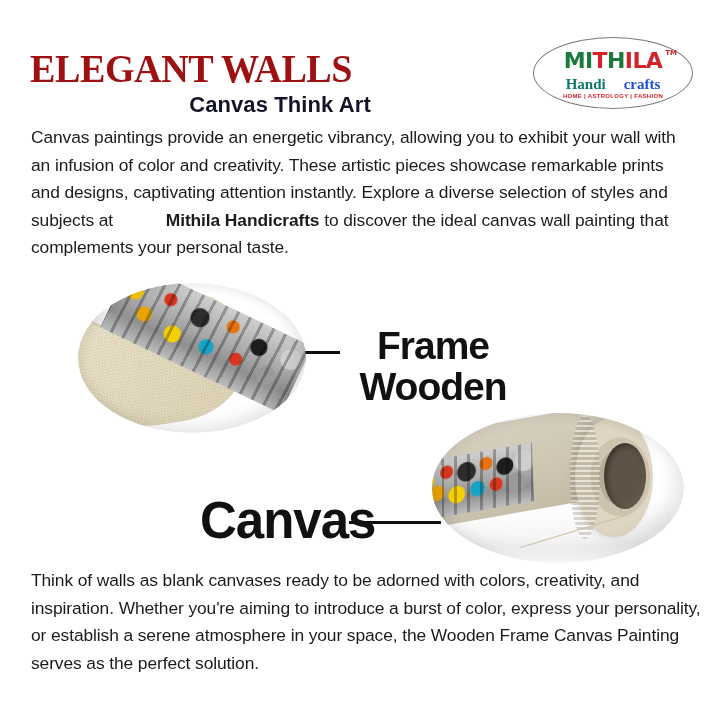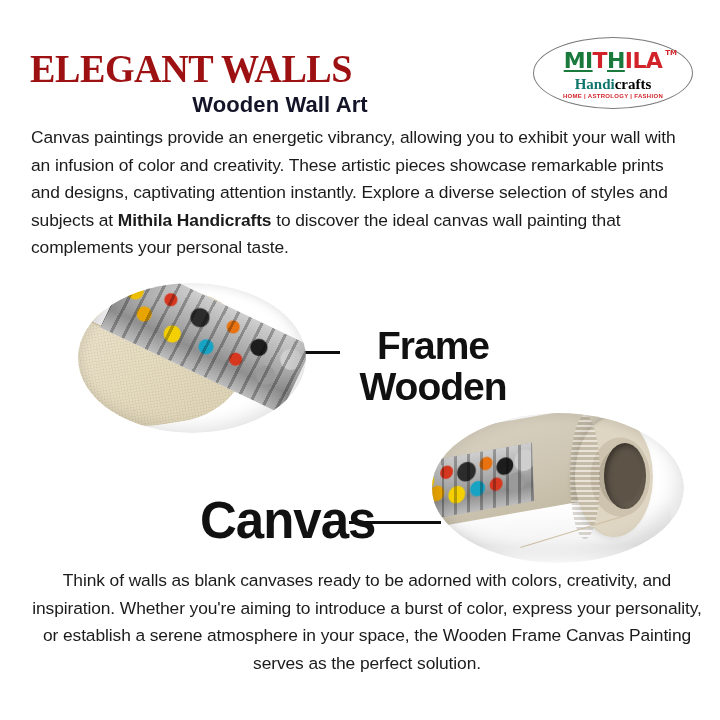--- a/index.html
+++ b/index.html
@@ -50,60 +50,60 @@
   .logo-main{
     position:absolute;left:0;top:13px;width:100%;
     text-align:center;
     font-family:"DejaVu Sans", sans-serif;
     font-weight:bold;
     font-size:22px;
     line-height:1;
     letter-spacing:-0.6px;
     white-space:nowrap;
   }
-  .logo-main .g{color:#1a7a3c;text-decoration:underline;}
+  .logo-main .g{color:#1a7a3c;}
   .logo-main .r{color:#d2232a;}
   .logo-tm{
     position:absolute;right:16px;top:12px;
     font-size:7px;font-weight:bold;color:#d2232a;
     font-family:"DejaVu Sans", sans-serif;
     margin-left:11px;
   }
   .logo-sub{
     position:absolute;left:0;top:40px;width:100%;
     text-align:center;
     font-family:"Liberation Serif", serif;
     font-weight:bold;
     font-size:15px;
     line-height:1;
     white-space:nowrap;
   }
   .logo-sub .g{color:#0f766e;}
-  .logo-sub .r{color:#000000;}
+  .logo-sub .r{color:#1d4ed8;padding-left:18px;}
   .logo-tag{
     position:absolute;left:0;top:56px;width:100%;
     text-align:center;
     font-size:6px;
     font-weight:bold;
     letter-spacing:0.3px;
     color:#d2232a;
     white-space:nowrap;
   }
 
   
   .body-copy{
     position:absolute;
     font-size:17.4px;
     line-height:27.5px;
     color:#1b1b1b;
     letter-spacing:-0.1px;
   }
   .para-top{left:31px;top:124px;width:665px;}
-  .para-bottom{left:31px;top:567px;width:672px;text-align:center;}
-  .para-top b{font-weight:bold;}
+  .para-bottom{left:31px;top:567px;width:672px;}
+  .para-top b{font-weight:bold;margin-left:48px;}
 
   
   .fig-frame{
     position:absolute;left:78px;top:283px;
     width:228px;height:150px;
     border-radius:50% / 50%;
     overflow:hidden;
     background:#ffffff;
     box-shadow:0 0 0 0 rgba(0,0,0,0);
   }
@@ -291,21 +291,21 @@
     z-index:9;
   }
 </style>
 </head>
 <body>
 
 <div class="page">
 
   <div class="header">
     <div class="brand-title">ELEGANT WALLS</div>
-    <div class="subtitle">Wooden Wall Art</div>
+    <div class="subtitle">Canvas Think Art</div>
   </div>
 
   <div class="logo">
     <div class="logo-ellipse"></div>
     <div class="logo-main"><span class="g">MI</span><span class="r">T</span><span class="g">H</span><span class="r">ILA</span></div>
     <div class="logo-tm">TM</div>
     <div class="logo-sub"><span class="g">Handi</span><span class="r">crafts</span></div>
     <div class="logo-tag">HOME | ASTROLOGY | FASHION</div>
   </div>
 

